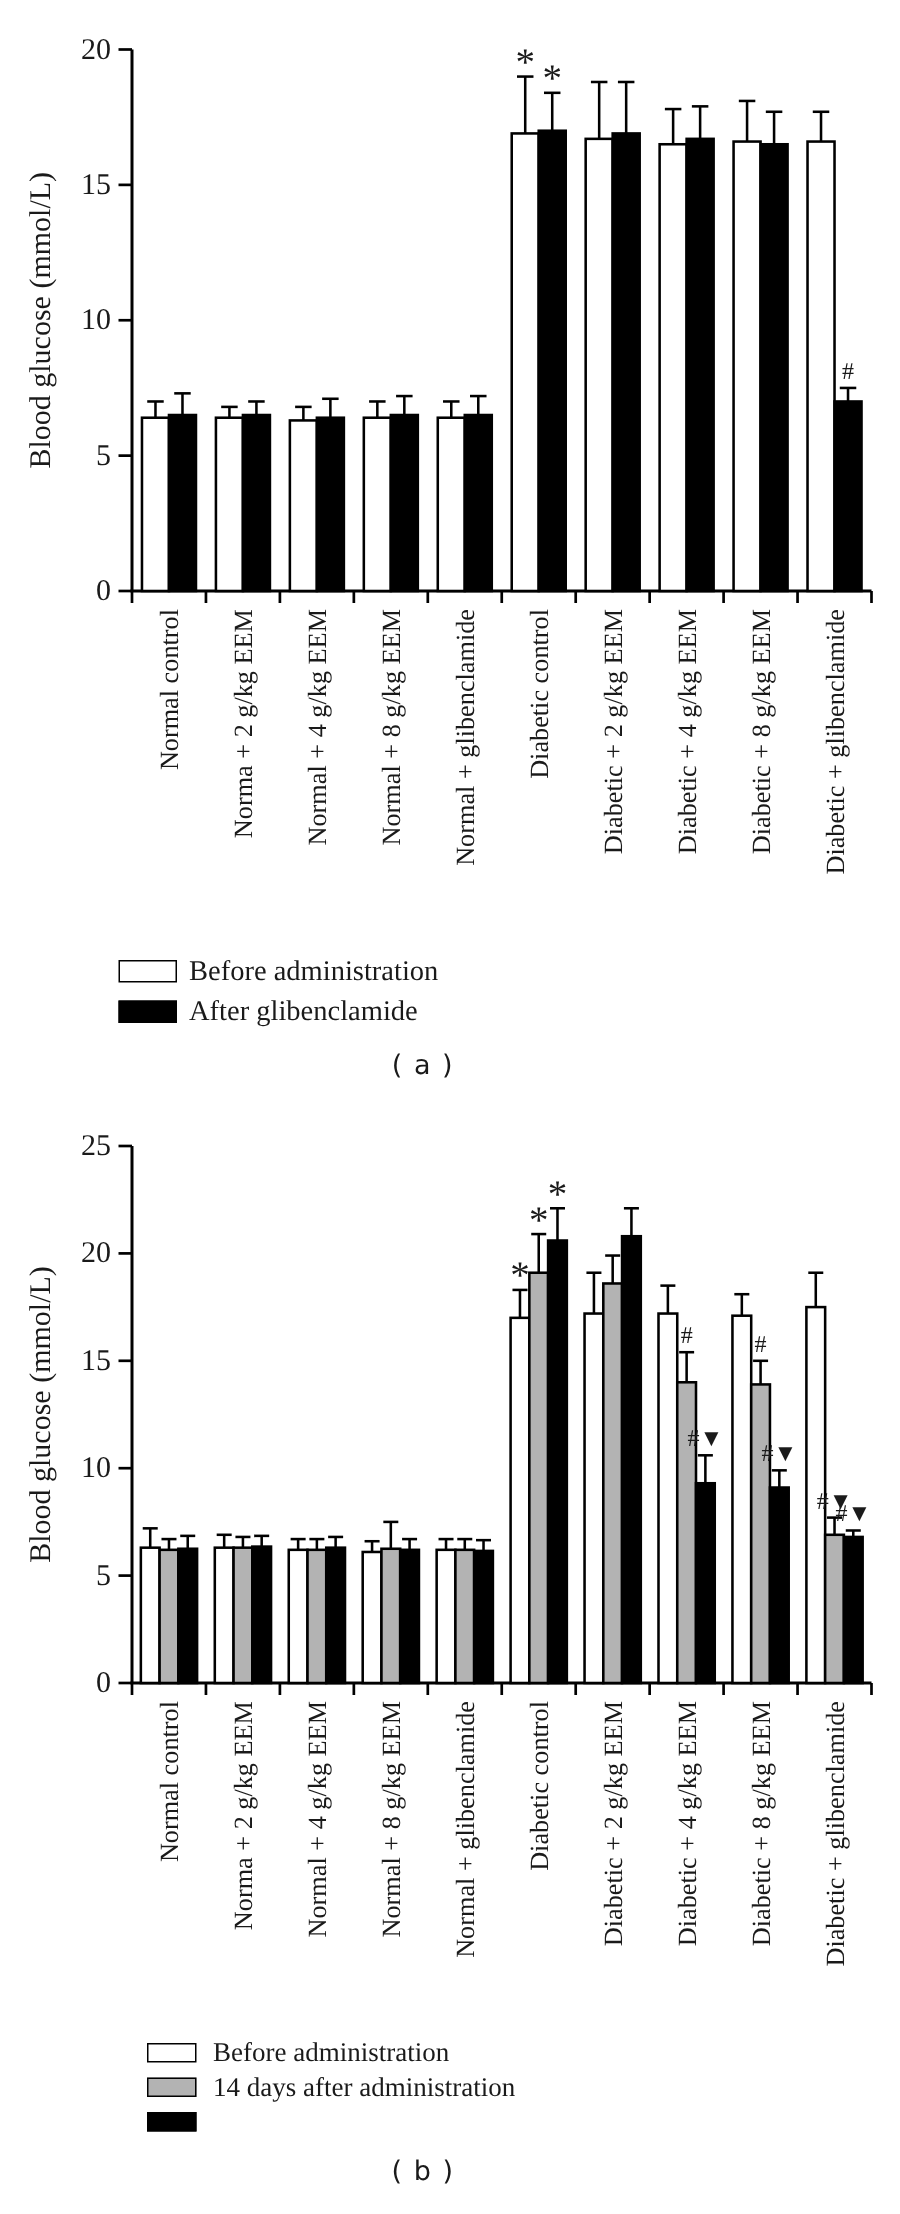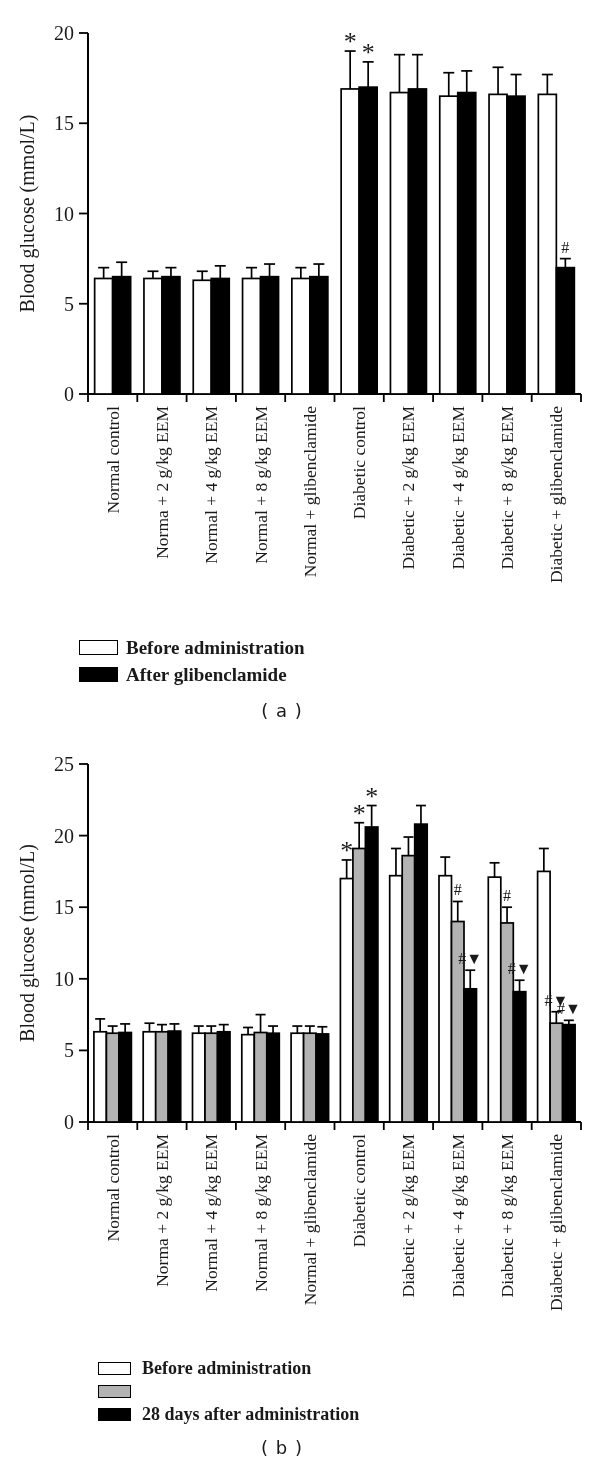--- a/index.html
+++ b/index.html
@@ -6,21 +6,21 @@
   .page{
     position:relative;
     width:600px;height:1476px;
     background:#ffffff;
     font-family:"Liberation Serif","DejaVu Serif",serif;
     overflow:hidden;
   }
   svg{position:absolute;left:0;display:block;}
   #chart-a{top:0;}
   #chart-b{top:740px;}
-  .legend{position:absolute;font-weight:bold;}
+  .legend{position:absolute;}
   #legend-a{top:634px;left:79px;}
   #legend-b{top:1357px;left:98px;}
   .legend-row{display:flex;align-items:center;}
   #legend-a .legend-row{height:27px;}
   #legend-b .legend-row{height:23px;}
   .swatch{display:inline-block;border:1.6px solid #000;box-sizing:border-box;flex:0 0 auto;}
   #legend-a .swatch{width:39px;height:15px;margin-right:8px;}
   #legend-b .swatch{width:33px;height:13px;margin-right:11px;}
   .legend-label{color:#1a1a1a;white-space:nowrap;}
   #legend-a .legend-label{font-size:19px;}
@@ -285,20 +285,20 @@
       <line x1="563.8499999999999" y1="280.328" x2="573.8499999999999" y2="280.328" stroke="#000000" stroke-width="1.7"></line>
       <text x="568.8499999999999" y="274.328" text-anchor="middle" font-size="16" fill="#1a1a1a">#▼</text>
     </svg>
   <div id="legend-b" class="legend">
       <div class="legend-row">
         <span class="swatch" style="background: rgb(255, 255, 255);"></span>
         <span class="legend-label">Before administration</span>
       </div>
       <div class="legend-row">
         <span class="swatch" style="background: rgb(179, 179, 179);"></span>
+        <span class="legend-label">14 days after administration</span>
       </div>
       <div class="legend-row">
         <span class="swatch" style="background: rgb(0, 0, 0);"></span>
-        <span class="legend-label">28 days after administration</span>
       </div>
     </div>
   <div id="caption-b" class="caption">( b )</div>
 </div>
 
 </body></html>

